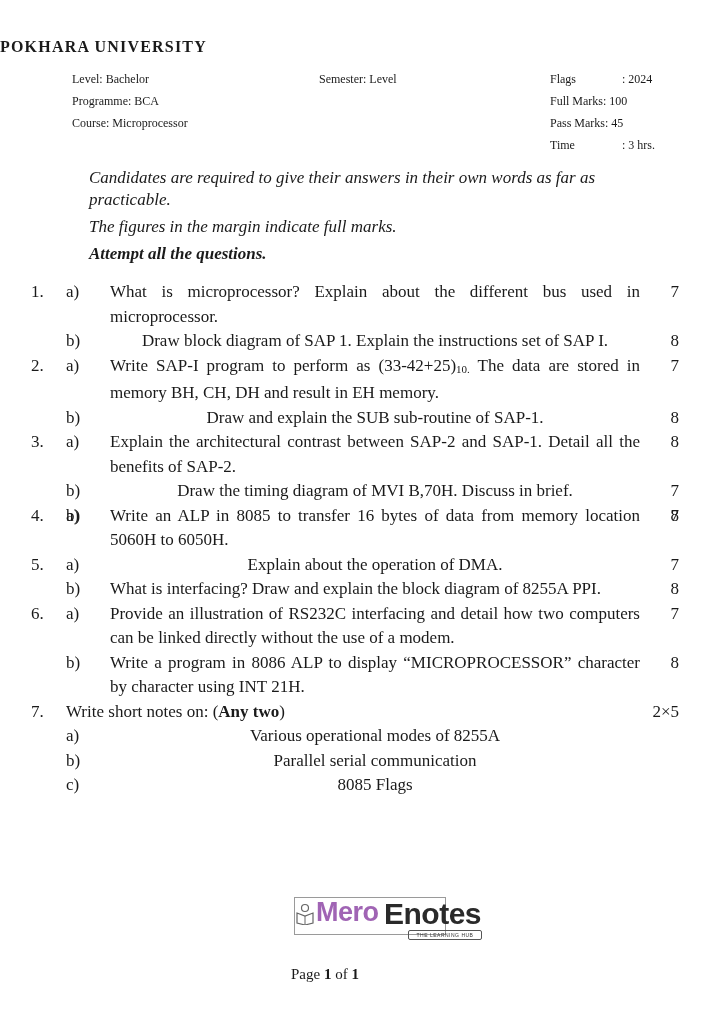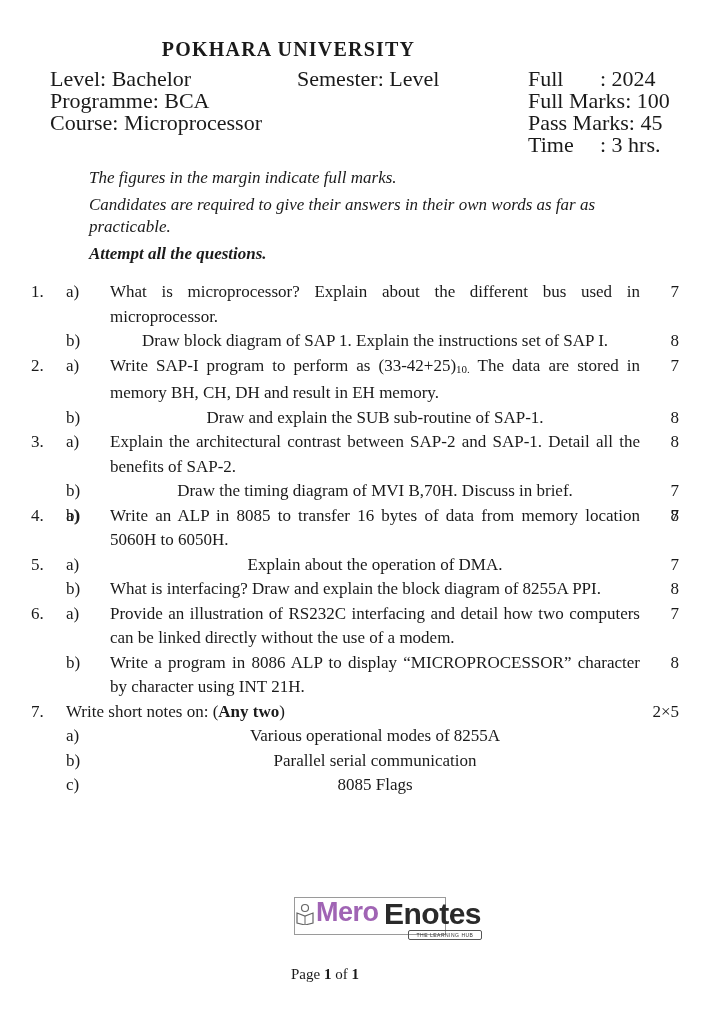--- a/index.html
+++ b/index.html
@@ -1,24 +1,24 @@
 <!DOCTYPE html>
 <html><head>
 <meta charset="utf-8">
 <style>
   html, body { margin: 0; padding: 0; background: #ffffff; }
   body {
     width: 723px; height: 1024px; position: relative; overflow: hidden;
     font-family: "Liberation Serif", serif; color: #1a1a1a;
   }
   .title {
-    position: absolute; top: 38px; left: 0; width: 577px; text-align: center;
-    font-weight: bold; font-size: 20px; letter-spacing: 1.2px;
+    position: absolute; top: 38px; left: 0; width: 577px; 
+    font-weight: bold; font-size: 16px; letter-spacing: 1.2px;
   }
-  .meta { position: absolute; font-size: 22px; line-height: 22px; }
+  .meta { position: absolute; font-size: 12px; line-height: 22px; margin-left: 22px; }
   .meta-left { left: 50px; top: 68px; }
   .meta-mid { left: 297px; top: 68px; }
   .meta-right { left: 528px; top: 68px; }
   .meta-right .row { display: flex; }
   .meta-right .k { display: inline-block; }
   .meta-right .k.fixed { width: 72px; }
   .instr { position: absolute; left: 89px; top: 167px; width: 560px; font-size: 17px; line-height: 22px; }
   .instr p { margin: 0 0 5px 0; font-style: italic; }
   .instr p.bold { font-weight: bold; }
   .questions { position: absolute; left: 0; top: 280px; width: 723px; font-size: 17px; line-height: 24.5px; }
@@ -46,38 +46,38 @@
 <div class="title">POKHARA UNIVERSITY</div>
 
 <div class="meta meta-left">
   <div>Level:  Bachelor</div>
   <div>Programme: BCA</div>
   <div>Course: Microprocessor</div>
 </div>
 <div class="meta meta-mid">Semester: Level</div>
 <div class="meta meta-right">
   <div class="row">
-      <span class="k fixed">Full</span>
+      <span class="k fixed">Flags</span>
       <span>: 2024</span>
     </div>
   <div class="row">
       <span>Full Marks: 100</span>
     </div>
   <div class="row">
       <span>Pass Marks: 45</span>
     </div>
   <div class="row">
       <span class="k fixed">Time</span>
       <span>: 3 hrs.</span>
     </div>
 </div>
 
 <div class="instr">
+  <p>Candidates are required to give their answers in their own words as far as practicable.</p>
   <p>The figures in the margin indicate full marks.</p>
-  <p>Candidates are required to give their answers in their own words as far as practicable.</p>
   <p class="bold">Attempt all the questions.</p>
 </div>
 
 <div class="questions">
   <div class="q">
     <span class="num">1.</span>
     <span class="sub">a)</span>
     <div class="text">What is microprocessor? Explain about the different bus used in microprocessor.</div>
     <span class="marks">7</span>
   </div>

